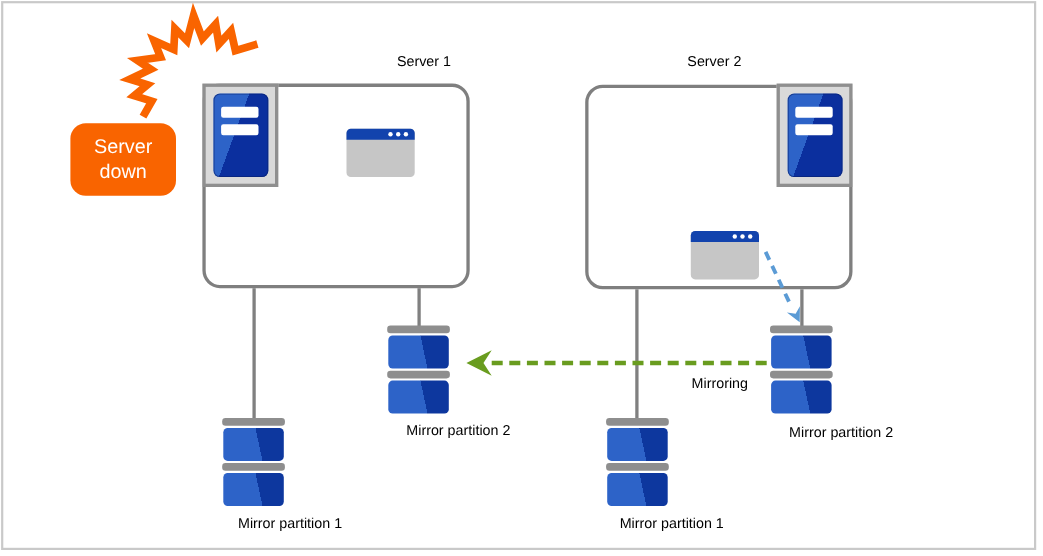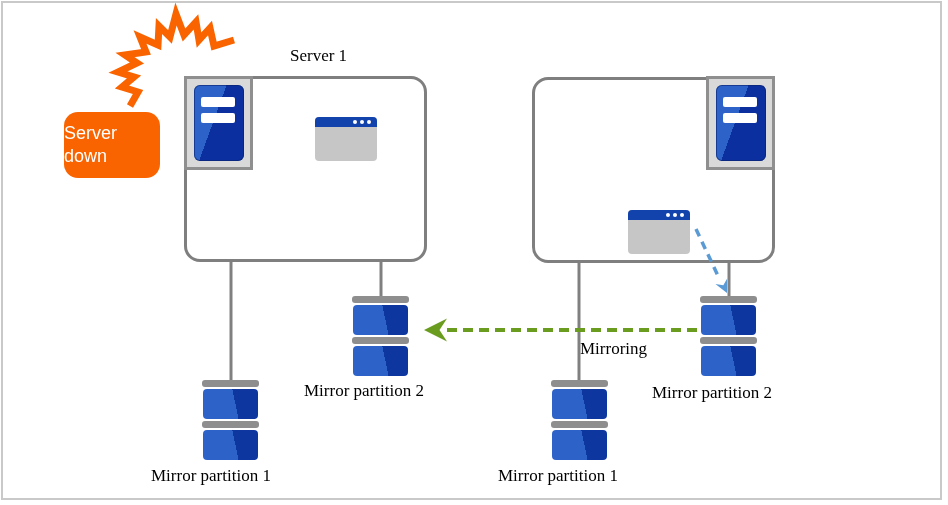--- a/index.html
+++ b/index.html
@@ -4,21 +4,21 @@
 <style>
   html,body{margin:0;padding:0;background:#fff;}
   .stage{
     position:relative;width:948px;height:505px;background:#fff;overflow:hidden;
     font-family:"Liberation Sans","DejaVu Sans",sans-serif;color:#000;
   }
   .frame{
     position:absolute;left:1px;top:1px;width:941px;height:499px;
     border:2px solid #c9c9c9;box-sizing:border-box;pointer-events:none;
   }
-  .lbl{position:absolute;font-size:17px;line-height:18px;text-align:left;white-space:nowrap;font-family:Liberation Serif, serif;}
+  .lbl{position:absolute;font-size:13px;line-height:18px;text-align:right;white-space:nowrap;}
   .server-box{
     position:absolute;border:3px solid #7f7f7f;border-radius:16px;
     background:#fff;box-sizing:border-box;z-index:2;
   }
   .srv-icon{
     position:absolute;width:69px;height:94px;background:#d9d9d9;
     border:3px solid #8f8f8f;box-sizing:border-box;z-index:3;
     display:flex;align-items:center;justify-content:center;
   }
   .tower{
@@ -34,21 +34,21 @@
   .app-dots{position:absolute;right:6px;top:3px;display:flex;gap:3px;}
   .app-dots span{width:4px;height:4px;border-radius:50%;background:#fff;display:block;}
   .disk{position:absolute;width:57px;z-index:3;}
   .disk-cap{height:7px;background:#8e8e8e;border-radius:3px;margin-bottom:2px;}
   .disk-block{
     height:30px;border-radius:4px;margin:0 1px 2px 1px;
     background:linear-gradient(78deg,#2d63c8 58%,#0d379e 58%);
   }
   .badge{
     position:absolute;left:64px;top:112px;width:96px;height:66px;background:#f96400;
-    border-radius:14px;color:#fff;display:flex;flex-direction:column;align-items:flex-start;
+    border-radius:14px;color:#fff;display:flex;flex-direction:column;align-items:center;
     justify-content:center;font-size:18px;line-height:23px;z-index:4;
   }
   svg.layer{position:absolute;left:0;top:0;z-index:1;}
   svg.layer.top{z-index:5;pointer-events:none;}
 </style>
 </head>
 <body>
 
 <div class="stage">
 
@@ -74,20 +74,21 @@
     <div class="app-titlebar">
         <div class="app-dots">
           <span></span>
           <span></span>
           <span></span>
         </div>
       </div>
   </div>
 
   <div class="server-box" style="left:532px;top:77px;width:243px;height:186px;"></div>
+  <div class="lbl" style="left:554px;top:47px;width:120px;">Server 2</div>
   <div class="srv-icon" style="left:706px;top:76px;">
     <div class="tower">
       <div class="bar b1"></div>
         <div class="bar b2"></div>
     </div>
   </div>
   <div class="lbl" style="left:622px;top:182px;width:130px;">Application B</div>
   <div class="app-icon" style="left:628px;top:210px;">
     <div class="app-titlebar">
         <div class="app-dots">

